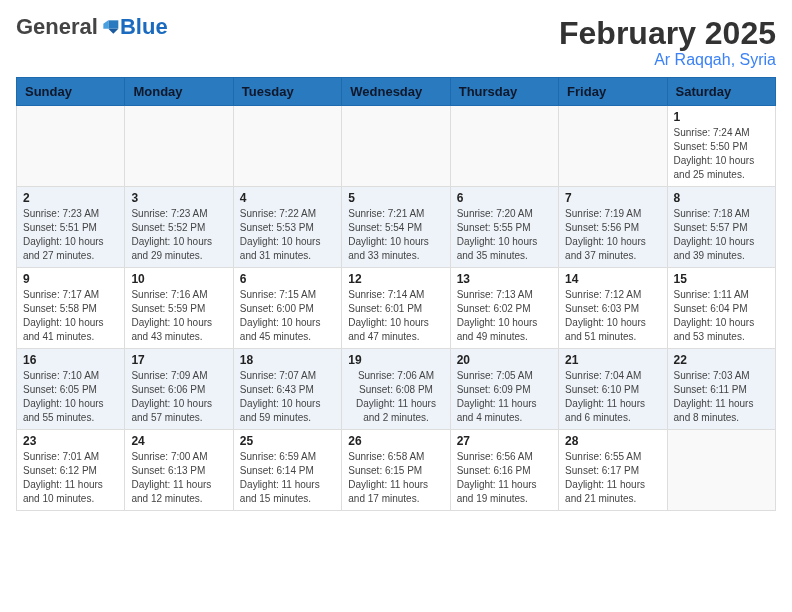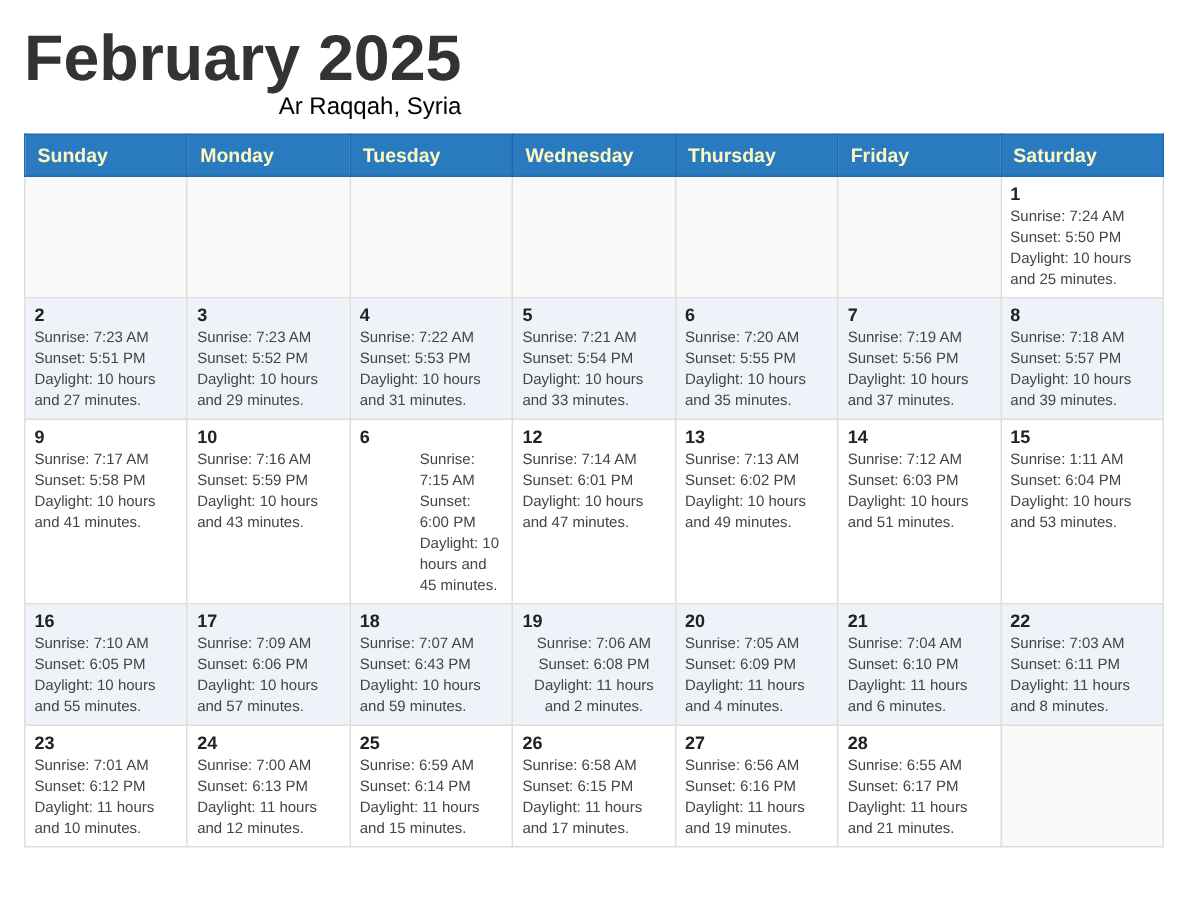--- a/index.html
+++ b/index.html
@@ -33,38 +33,38 @@
     .logo-blue { color: #1a6bbf; }
     .logo-icon {
       width: 20px;
       height: 20px;
       margin-left: 2px;
     }
     .title-area {
       text-align: right;
     }
     .title-area h1 {
-      font-size: 43px;
+      font-size: 32px;
       font-weight: bold;
       color: #333;
       line-height: 1.1;
     }
     .title-area h2 {
       font-size: 16px;
       font-weight: normal;
-      color: #000000;
+      color: #3b82f6;
     }
     .calendar {
       width: 100%;
       border-collapse: collapse;
       border: 1px solid #ccc;
     }
     .calendar th {
       background-color: #2a7abf;
-      color: #fef9c3;
+      color: #0f172a;
       font-size: 13px;
       font-weight: bold;
       padding: 6px 8px;
       text-align: left;
       border: 1px solid #1e6aaf;
     }
     .calendar td {
       vertical-align: top;
       border: 1px solid #ddd;
       padding: 4px 6px;
@@ -92,20 +92,31 @@
     .empty-cell {
       background: #f9f9f9 !important;
     }
     .calendar tbody tr:nth-child(odd) td { background: #fff; }
     .calendar tbody tr:nth-child(even) td { background: #eef3f9; }
   </style>
 </head>
 <body>
 
 <div class="header">
+  <div class="logo">
+    <div class="logo-text">
+      <span class="logo-general">General</span>
+      <svg class="logo-icon" viewBox="0 0 24 24">
+        <polygon points="10,4 22,4 22,14 10,14" fill="#2a7abf"></polygon>
+        <polygon points="10,14 22,14 16,20" fill="#1a5a9f"></polygon>
+        <polygon points="4,8 10,4 10,14 4,14" fill="#4aa0df"></polygon>
+      </svg>
+      <span class="logo-blue">Blue</span>
+    </div>
+  </div>
   <div class="title-area">
     <h1>February 2025</h1>
     <h2>Ar Raqqah, Syria</h2>
   </div>
 </div>
 
 <table class="calendar">
   <thead>
     <tr>
     <th>Sunday</th>
@@ -184,21 +195,21 @@
 Daylight: 10 hours and 41 minutes.</div>
         </td>
         <td>
           <span class="day-number">10</span>
           <div class="day-info" style="white-space: pre-line;">Sunrise: 7:16 AM
 Sunset: 5:59 PM
 Daylight: 10 hours and 43 minutes.</div>
         </td>
         <td>
           <span class="day-number">6</span>
-          <div class="day-info" style="white-space: pre-line; margin-left: 40px;">Sunrise: 7:15 AM
+          <div class="day-info" style="white-space: pre-line;">Sunrise: 7:15 AM
 Sunset: 6:00 PM
 Daylight: 10 hours and 45 minutes.</div>
         </td>
         <td>
           <span class="day-number">12</span>
           <div class="day-info" style="white-space: pre-line;">Sunrise: 7:14 AM
 Sunset: 6:01 PM
 Daylight: 10 hours and 47 minutes.</div>
         </td>
         <td>

